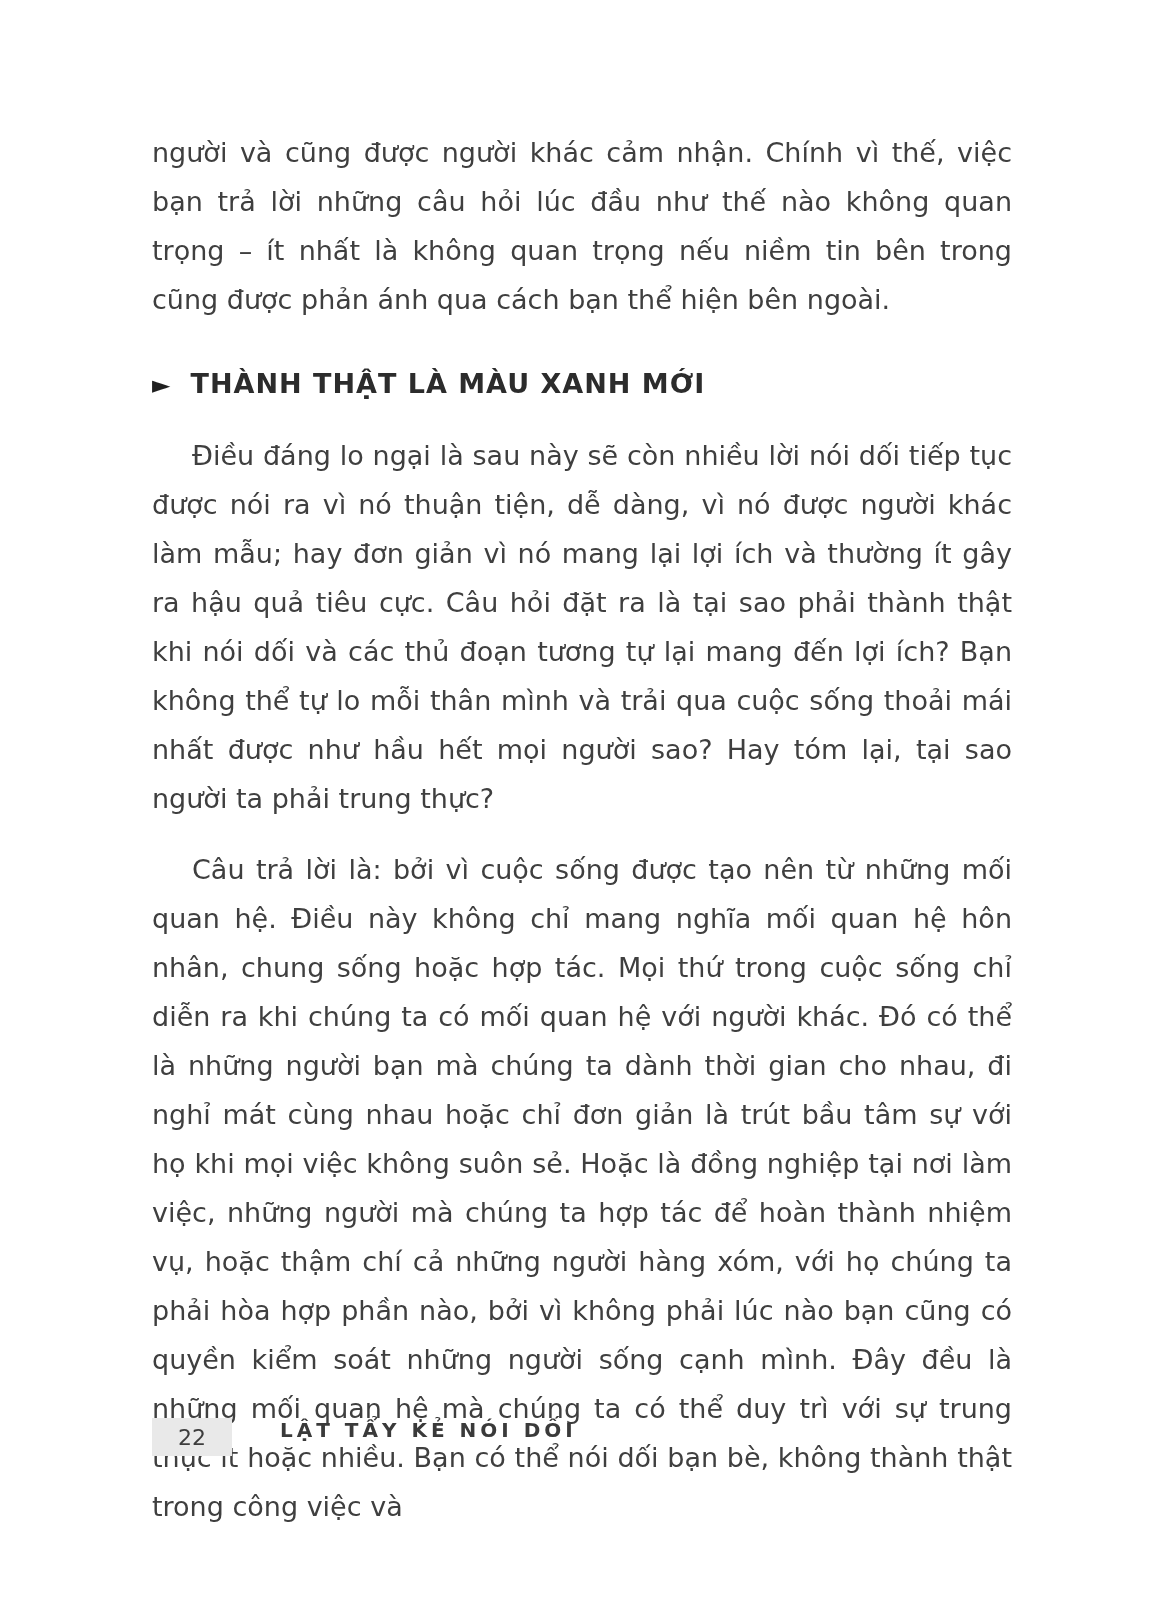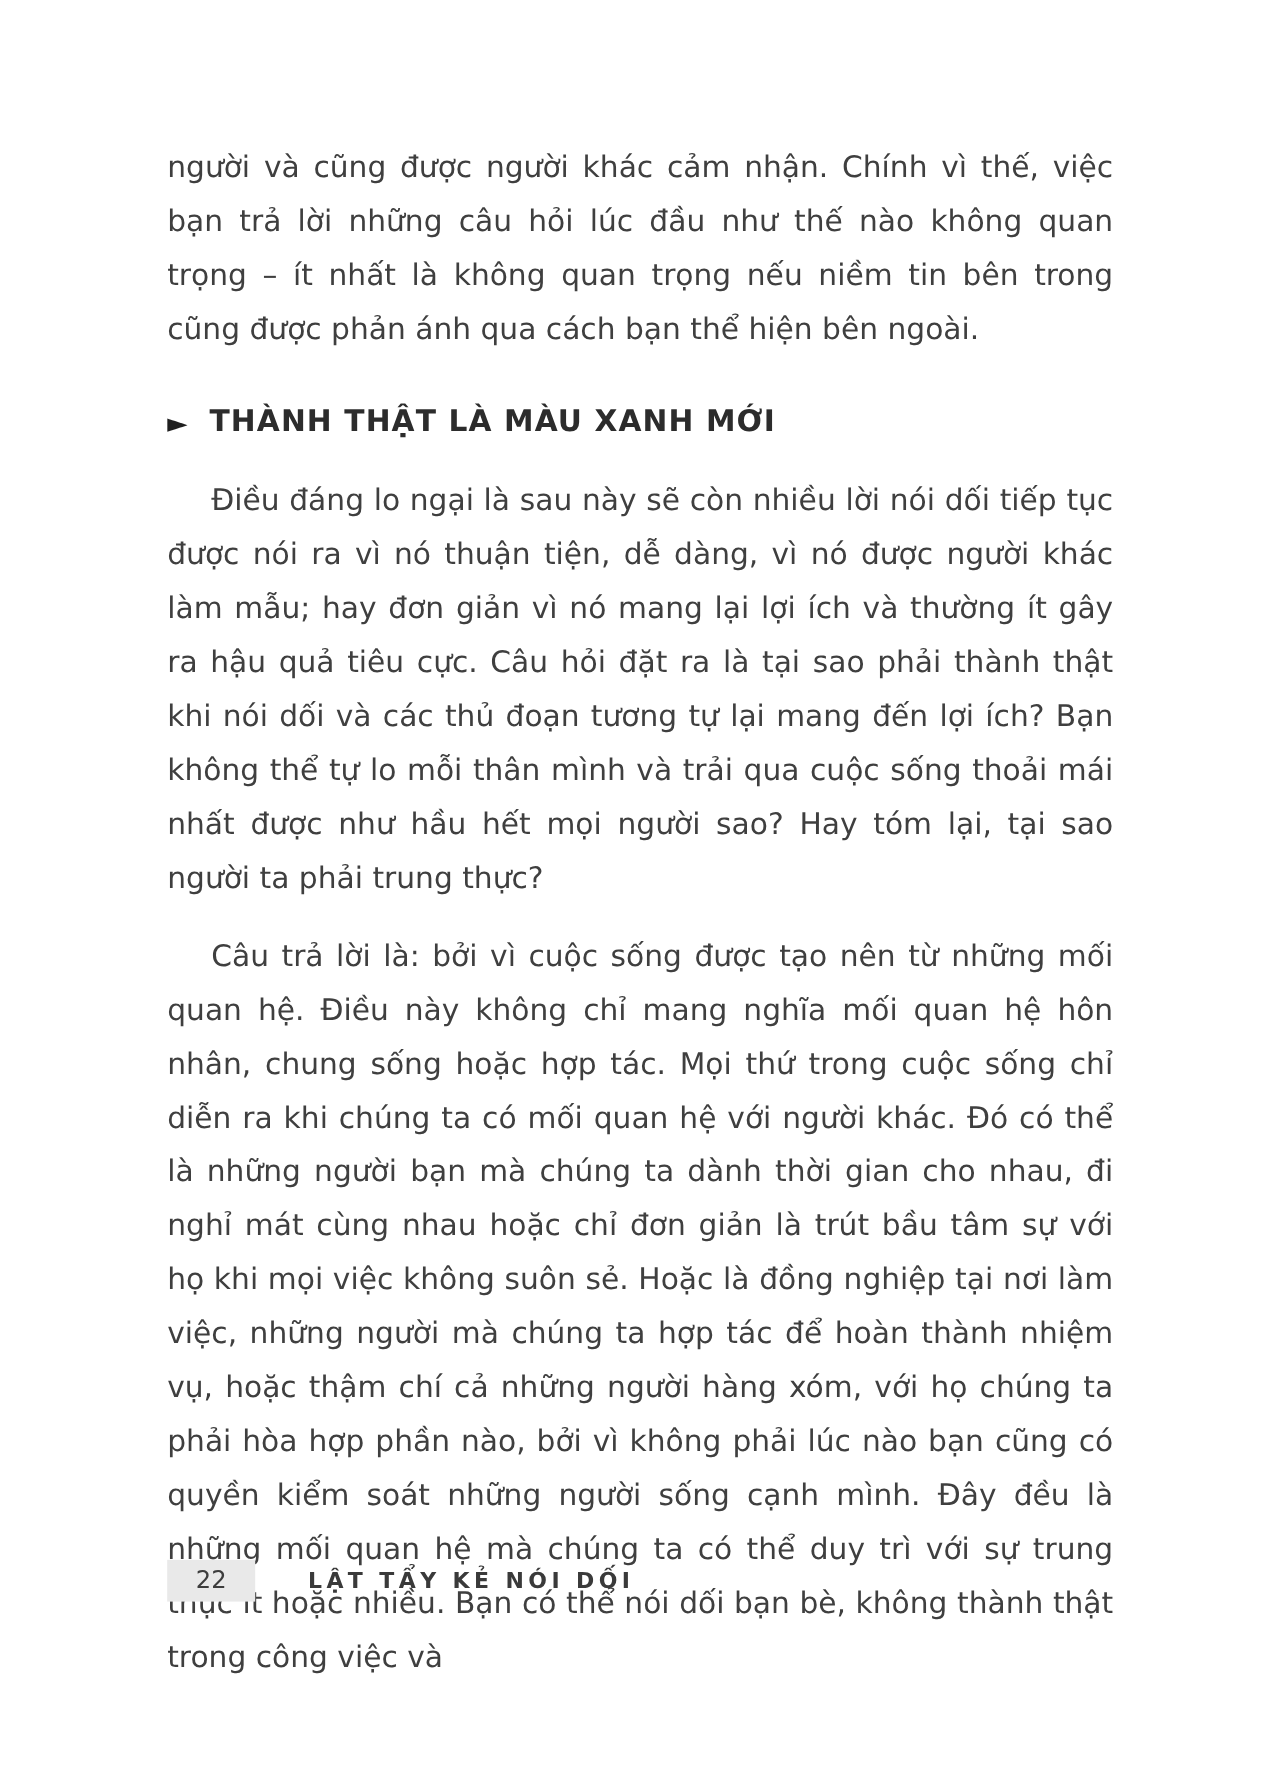--- a/index.html
+++ b/index.html
@@ -55,21 +55,21 @@
     font-weight: 700;
     letter-spacing: 1px;
     color: #2c2c2c;
     text-align: right;
   }
   .footer {
     position: absolute;
     left: 152px;
     top: 1418px;
     display: flex;
-    align-items: center;
+    align-items: flex-start;
   }
   .page-number-box {
     background: #e9e9e9;
     min-width: 80px;
     height: 38px;
     display: flex;
     align-items: center;
     justify-content: center;
     font-size: 22px;
     color: #3d3d3d;

